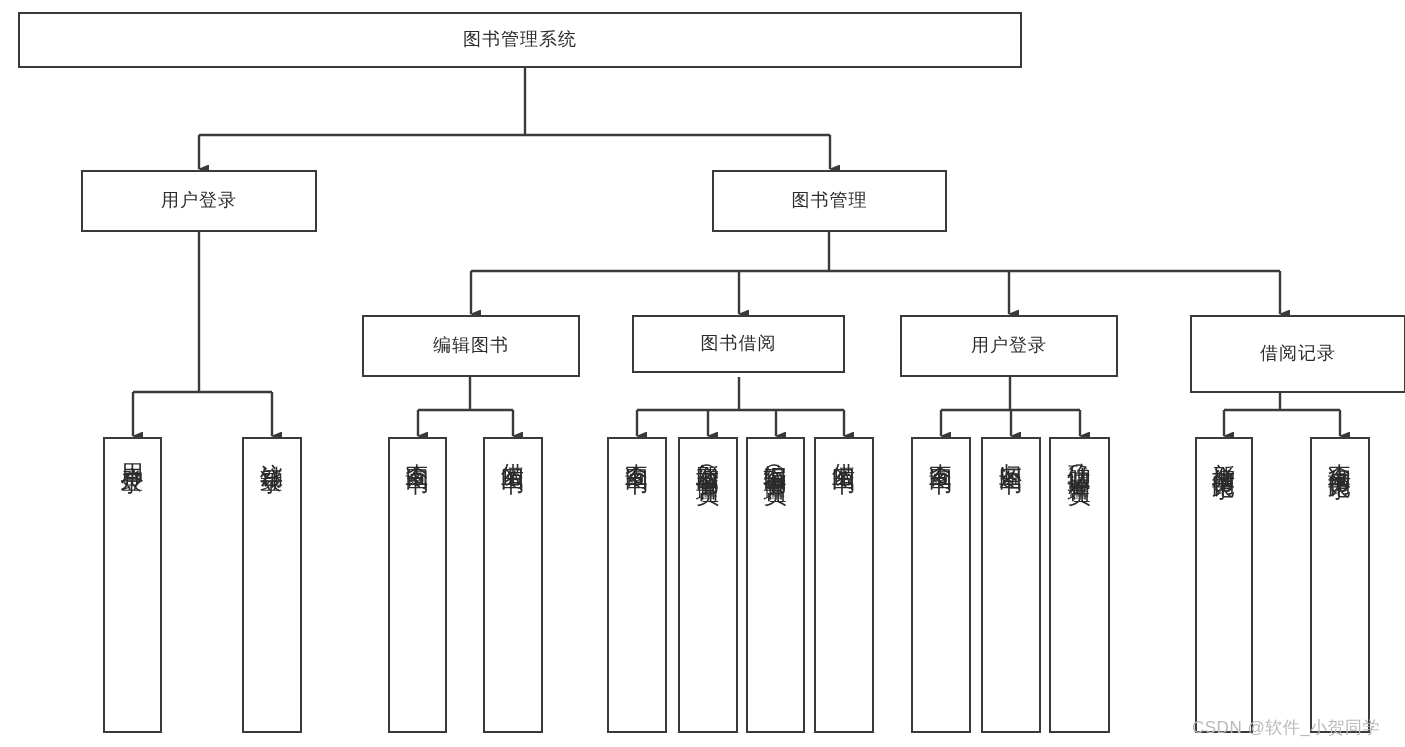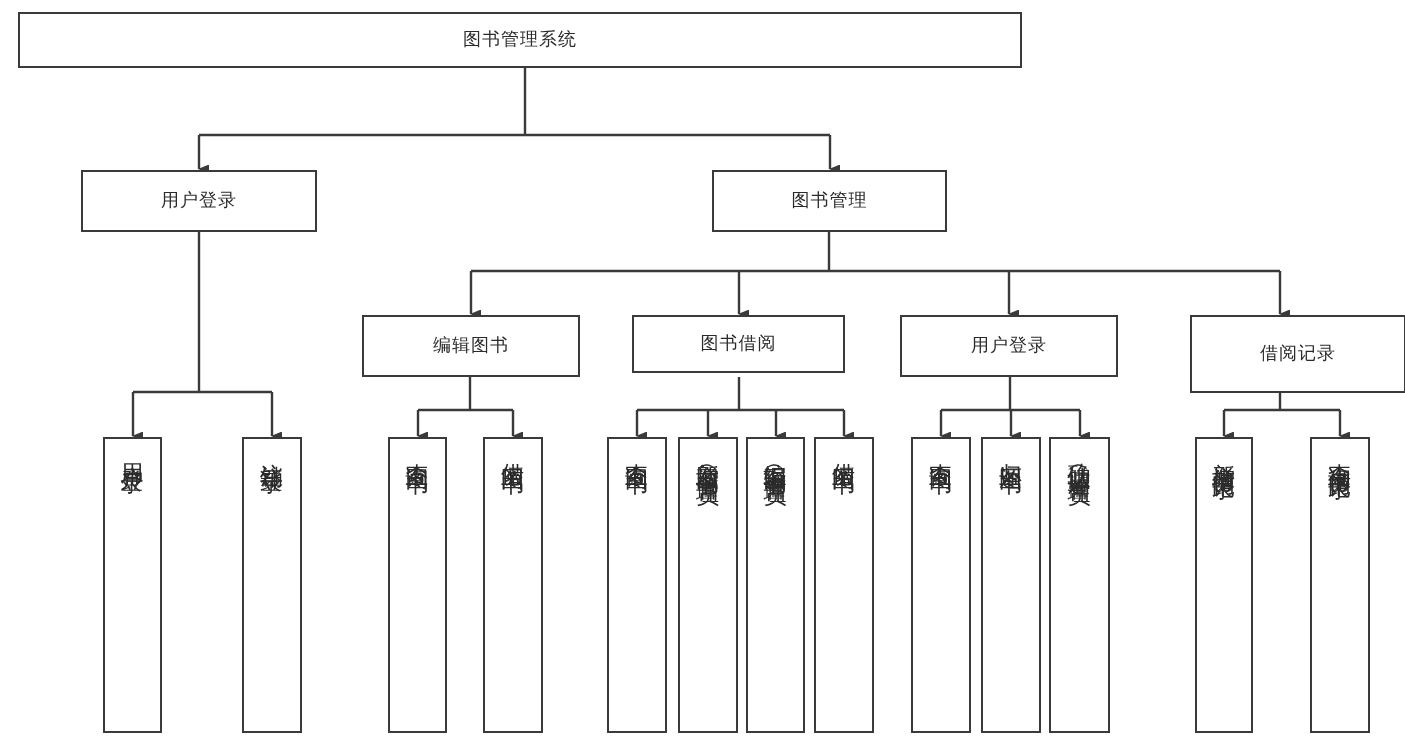--- a/index.html
+++ b/index.html
@@ -168,13 +168,14 @@
         <span class="vtext">确认归还（管理员）</span>
       </div>
       <div class="node vertical" style="left: 1195px; top: 437px; width: 58px; height: 296px;">
         <span class="vtext">新增借阅记录</span>
       </div>
       <div class="node vertical" style="left: 1310px; top: 437px; width: 60px; height: 296px;">
         <span class="vtext">查询借阅记录</span>
       </div>
     </div>
 
+  <div class="watermark" style="left: 1192px; top: 716px;">CSDN @软件_小贺同学</div>
 </div>
 
 </body></html>

